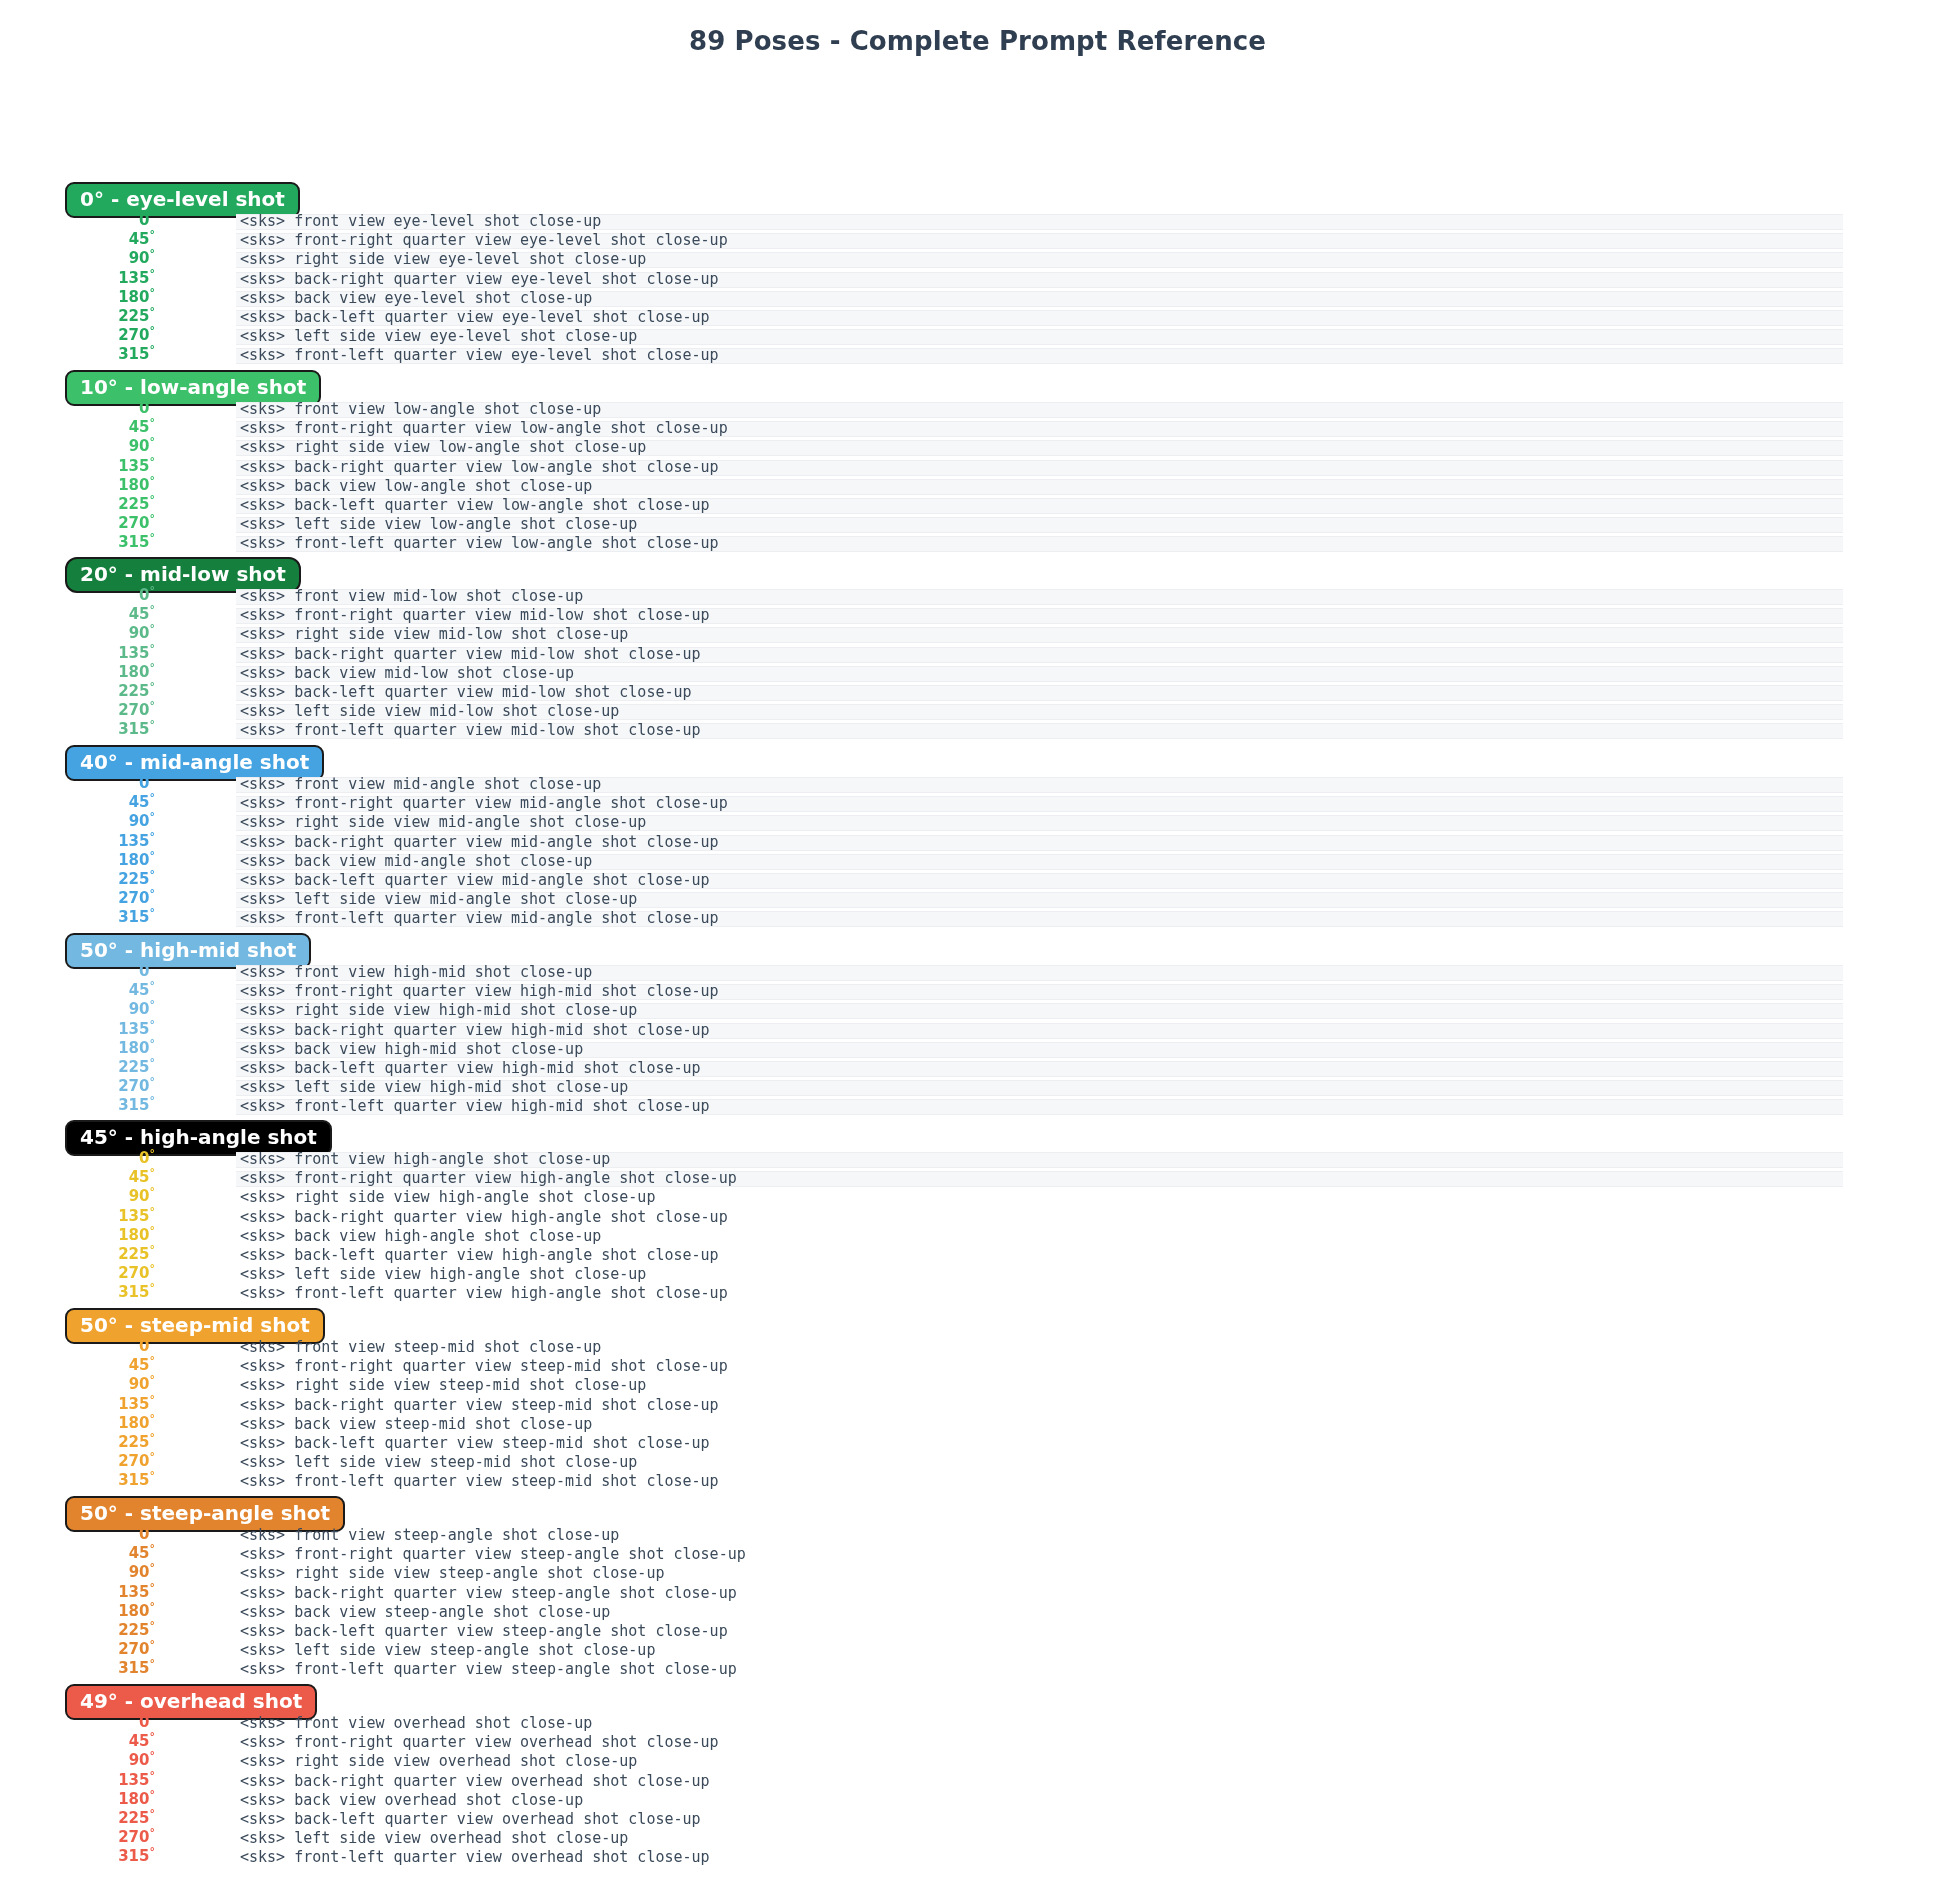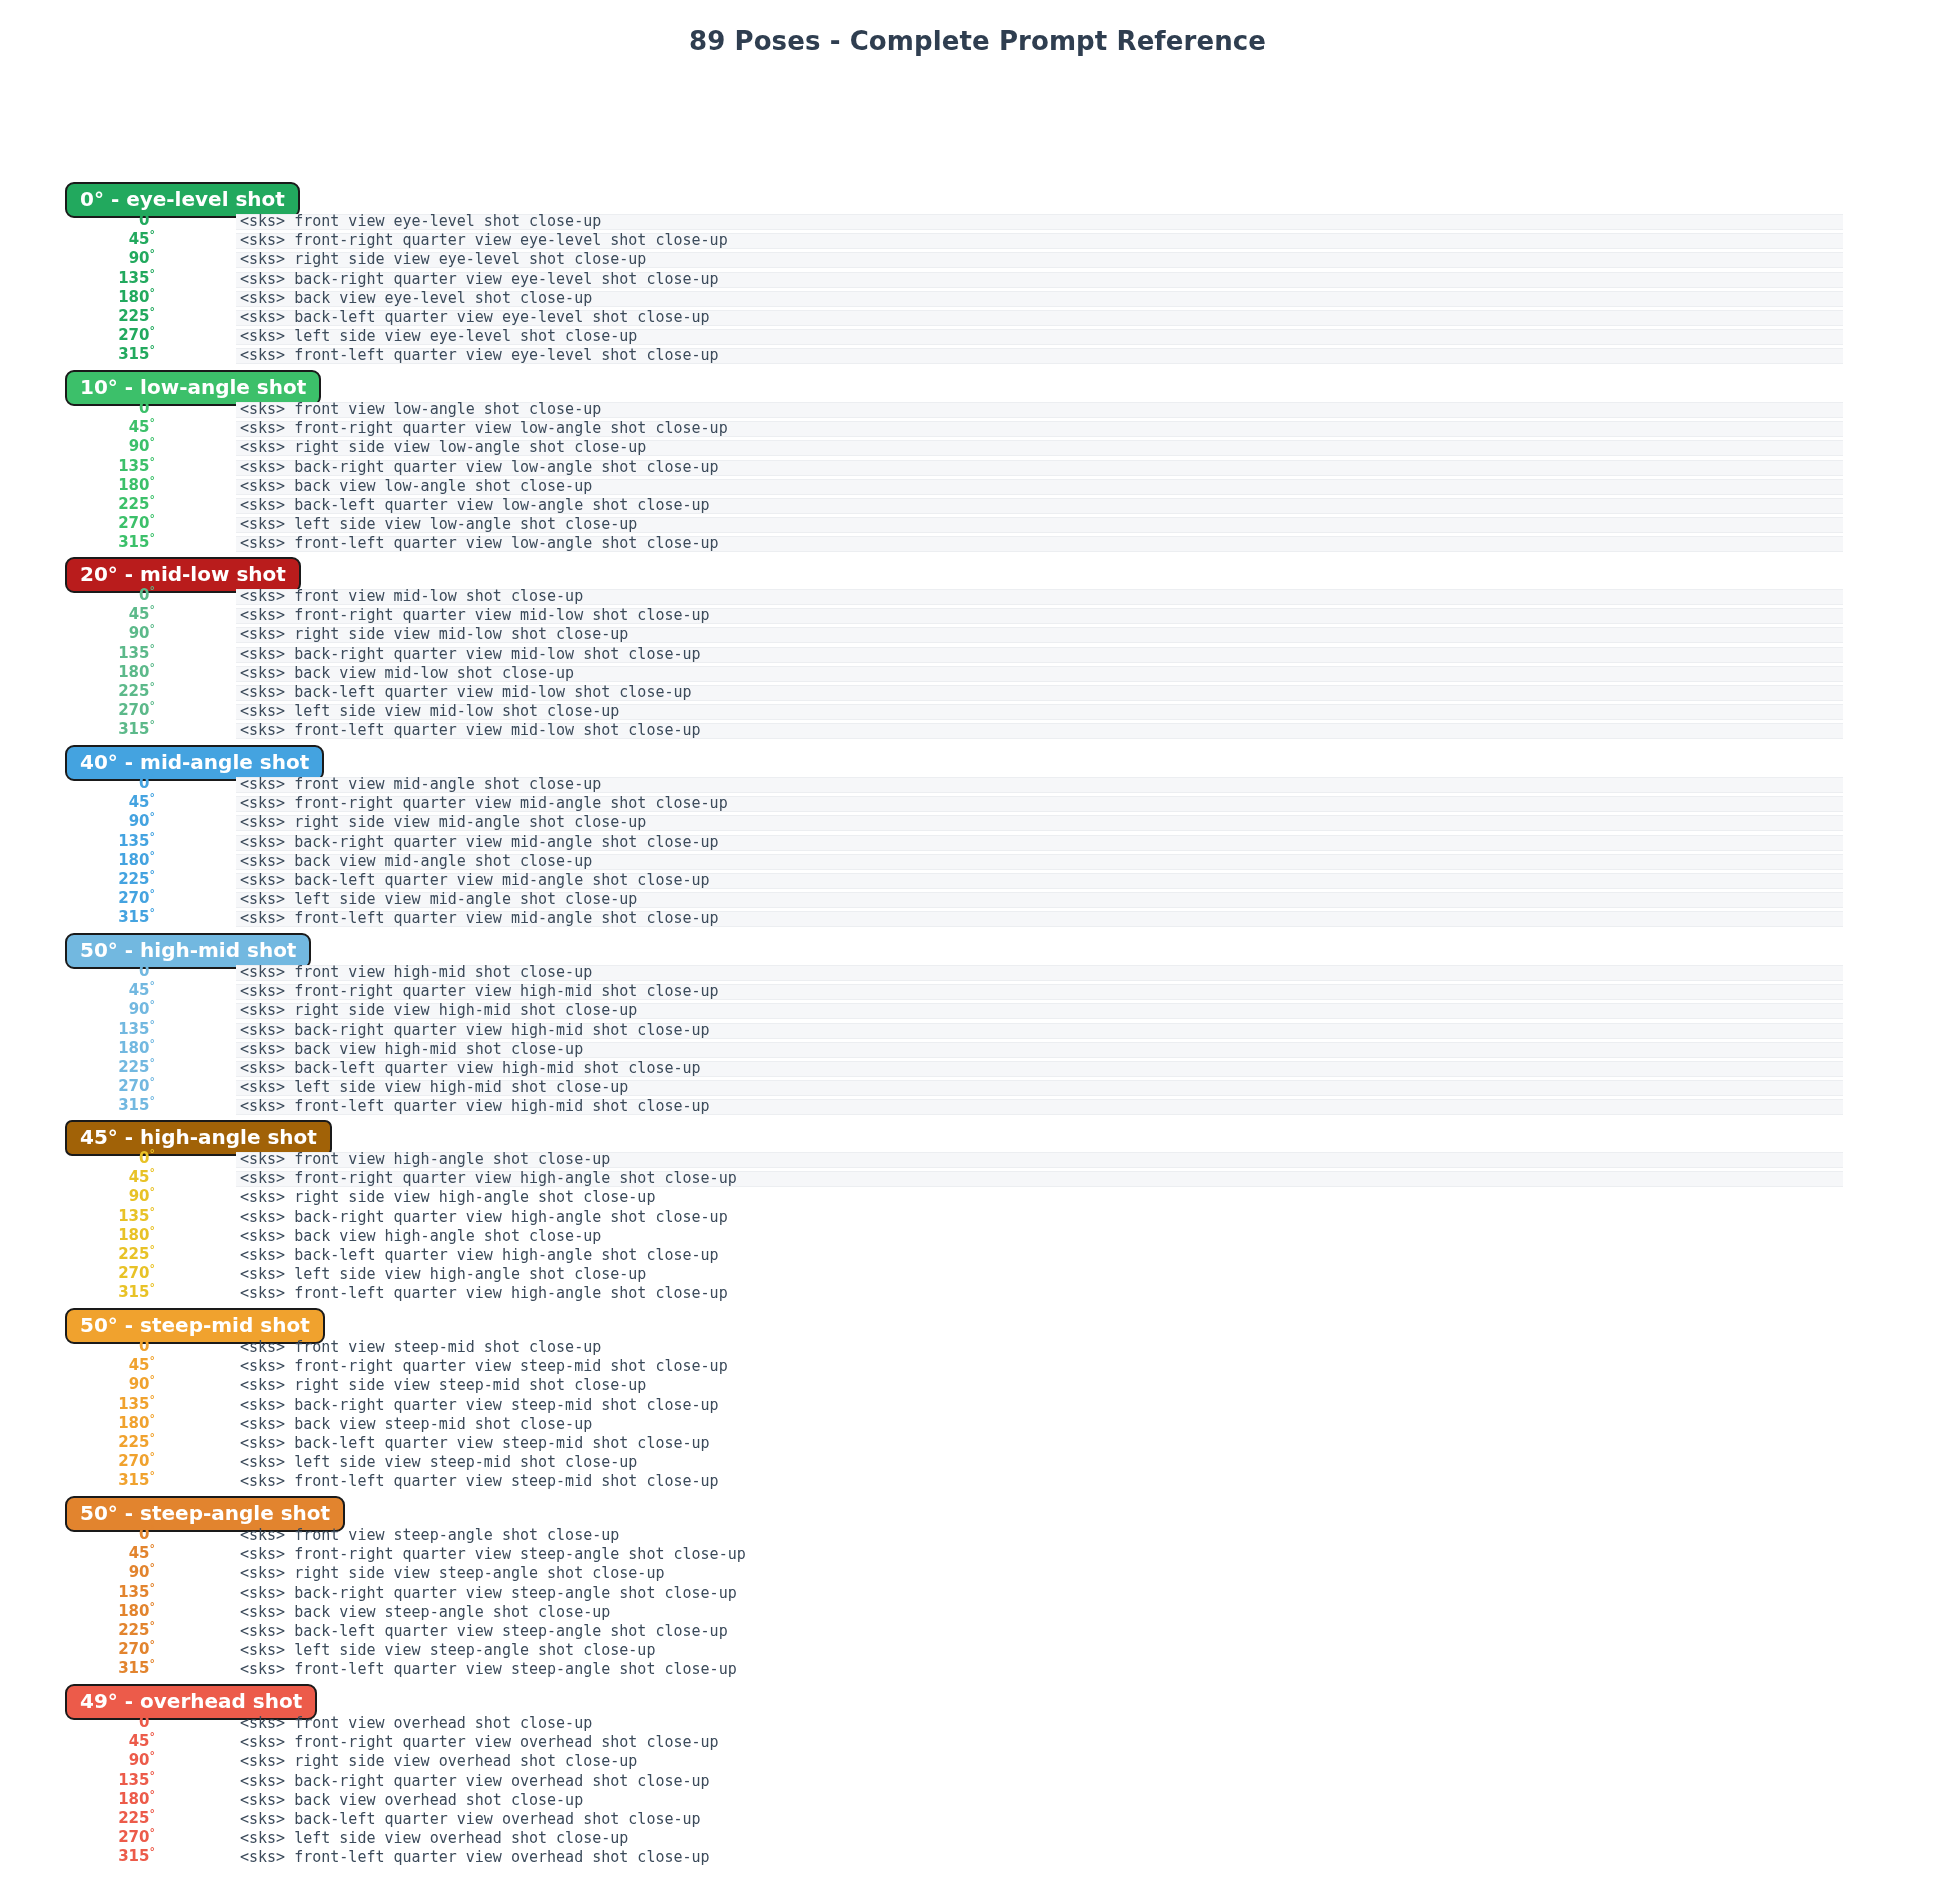--- a/index.html
+++ b/index.html
@@ -208,21 +208,21 @@
           <div class="prompt">&lt;sks&gt; left side view low-angle shot close-up</div>
         </div>
         <div class="row" style="top: 0px;">
           <div class="stripe"></div>
           <div class="angle" style="color: rgb(60, 192, 106);">315<span class="deg">°</span></div>
           <div class="prompt">&lt;sks&gt; front-left quarter view low-angle shot close-up</div>
         </div>
       </div>
     </div>
     <div class="section" style="top: 557px;">
-      <div class="badge-wrap"><span class="badge" style="background: #b91c1c;">20° - mid-low shot</span></div>
+      <div class="badge-wrap"><span class="badge" style="background: #15803d; border-radius: 12px;">20° - mid-low shot</span></div>
       <div class="rows">
         <div class="row" style="top: 0px;">
           <div class="stripe"></div>
           <div class="angle" style="color: rgb(92, 185, 138);">0<span class="deg">°</span></div>
           <div class="prompt">&lt;sks&gt; front view mid-low shot close-up</div>
         </div>
         <div class="row" style="top: 0px;">
           <div class="stripe"></div>
           <div class="angle" style="color: rgb(92, 185, 138);">45<span class="deg">°</span></div>
           <div class="prompt">&lt;sks&gt; front-right quarter view mid-low shot close-up</div>
@@ -343,21 +343,21 @@
           <div class="prompt">&lt;sks&gt; left side view high-mid shot close-up</div>
         </div>
         <div class="row" style="top: 0px;">
           <div class="stripe"></div>
           <div class="angle" style="color: rgb(114, 184, 224);">315<span class="deg">°</span></div>
           <div class="prompt">&lt;sks&gt; front-left quarter view high-mid shot close-up</div>
         </div>
       </div>
     </div>
     <div class="section" style="top: 1120px;">
-      <div class="badge-wrap"><span class="badge" style="background: #a16207; border-radius: 7px;">45° - high-angle shot</span></div>
+      <div class="badge-wrap"><span class="badge" style="background: #000000;">45° - high-angle shot</span></div>
       <div class="rows">
         <div class="row" style="top: 0px;">
           <div class="stripe"></div>
           <div class="angle" style="color: rgb(232, 194, 39);">0<span class="deg">°</span></div>
           <div class="prompt">&lt;sks&gt; front view high-angle shot close-up</div>
         </div>
         <div class="row" style="top: 0px;">
           <div class="stripe"></div>
           <div class="angle" style="color: rgb(232, 194, 39);">45<span class="deg">°</span></div>
           <div class="prompt">&lt;sks&gt; front-right quarter view high-angle shot close-up</div>

